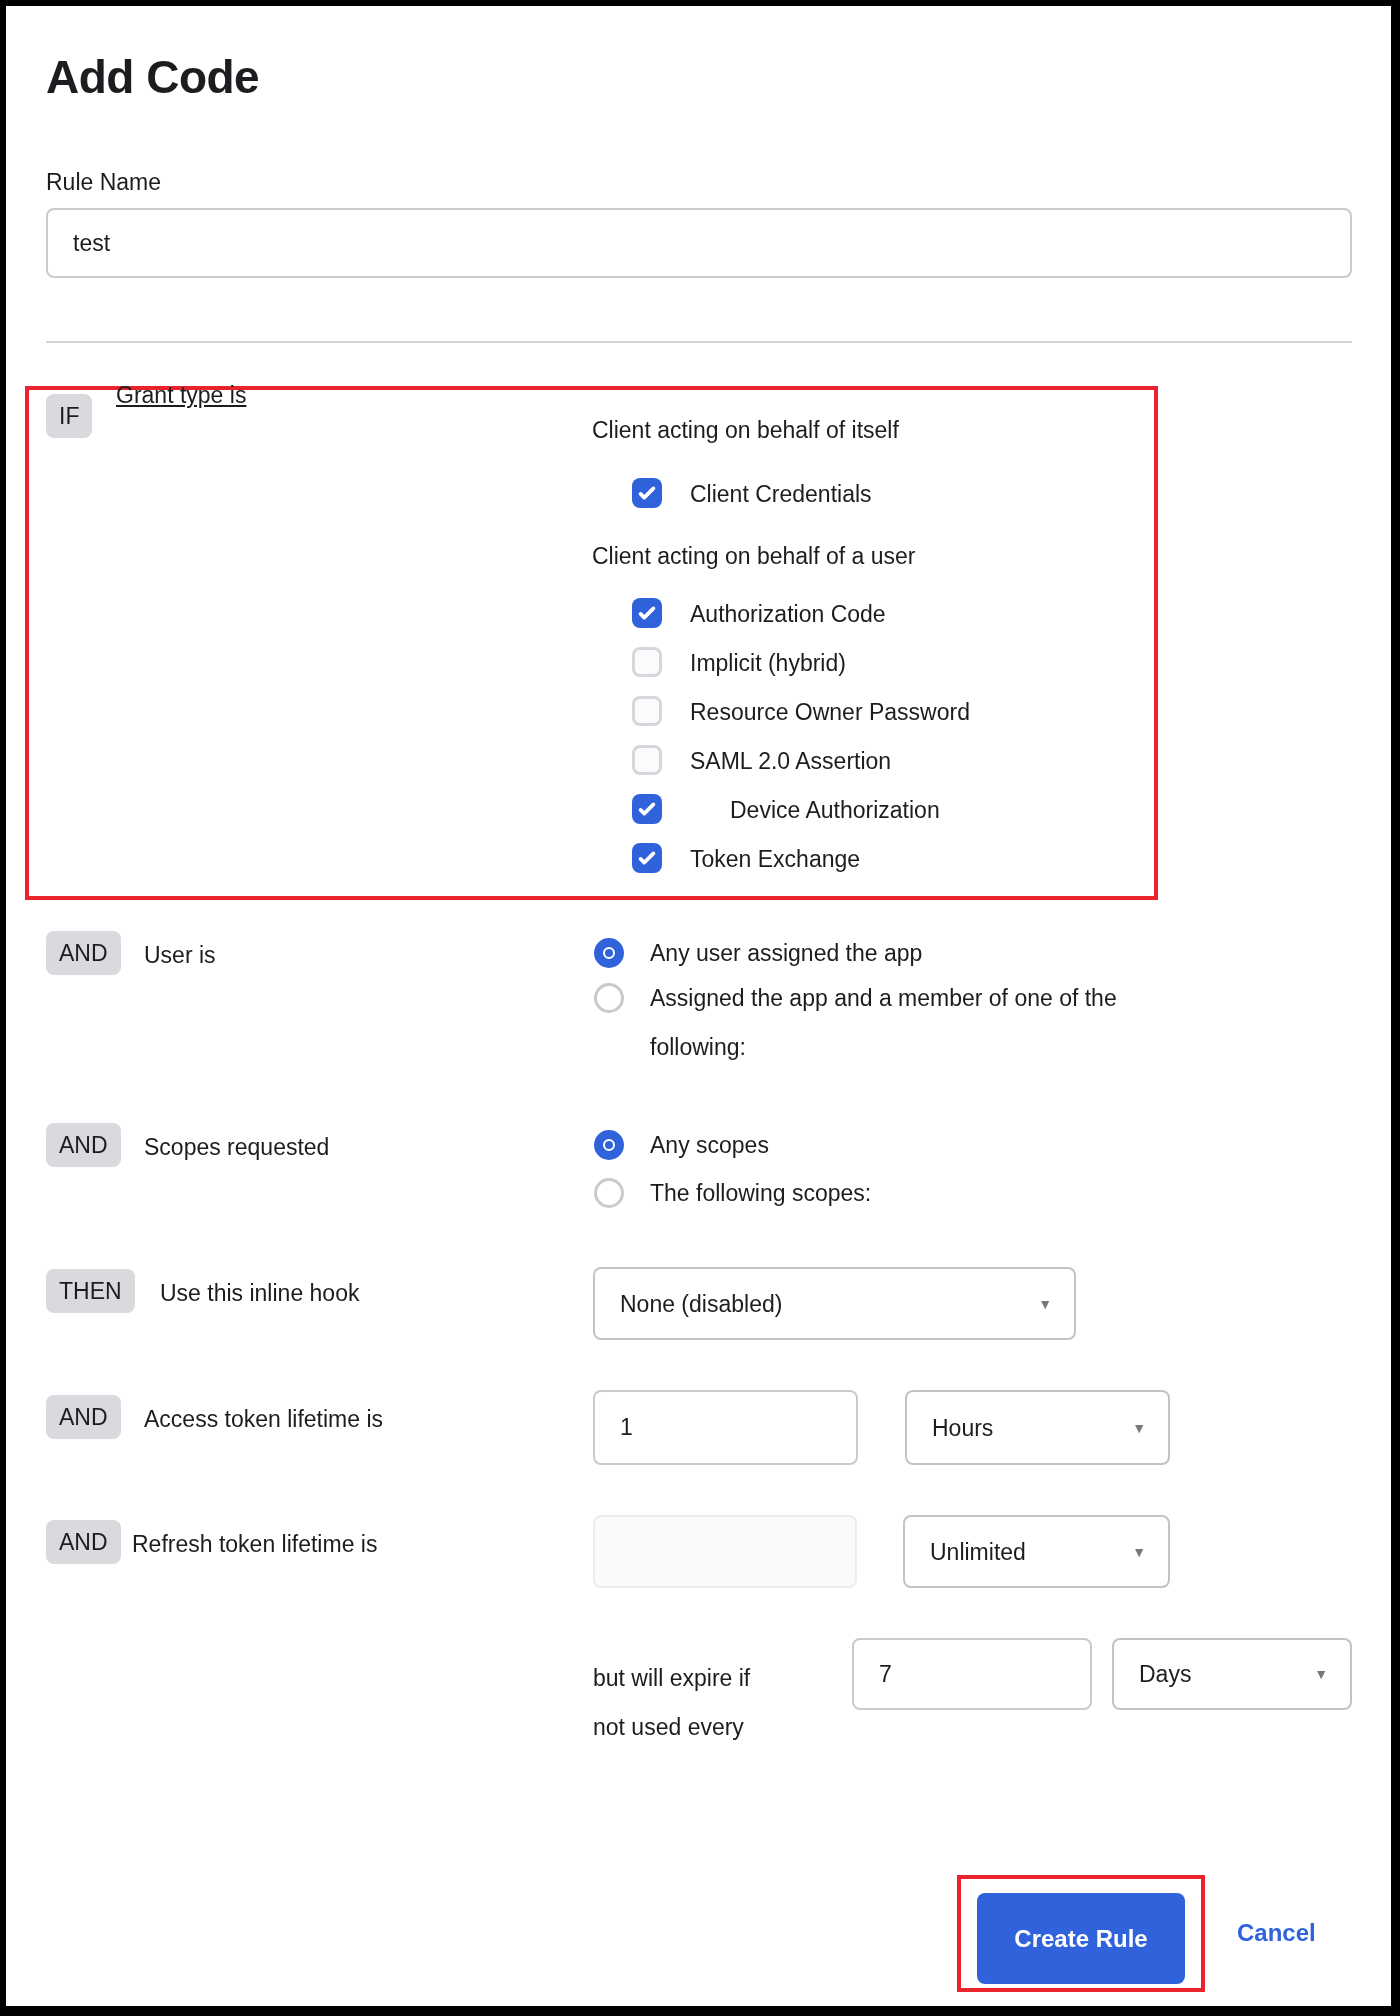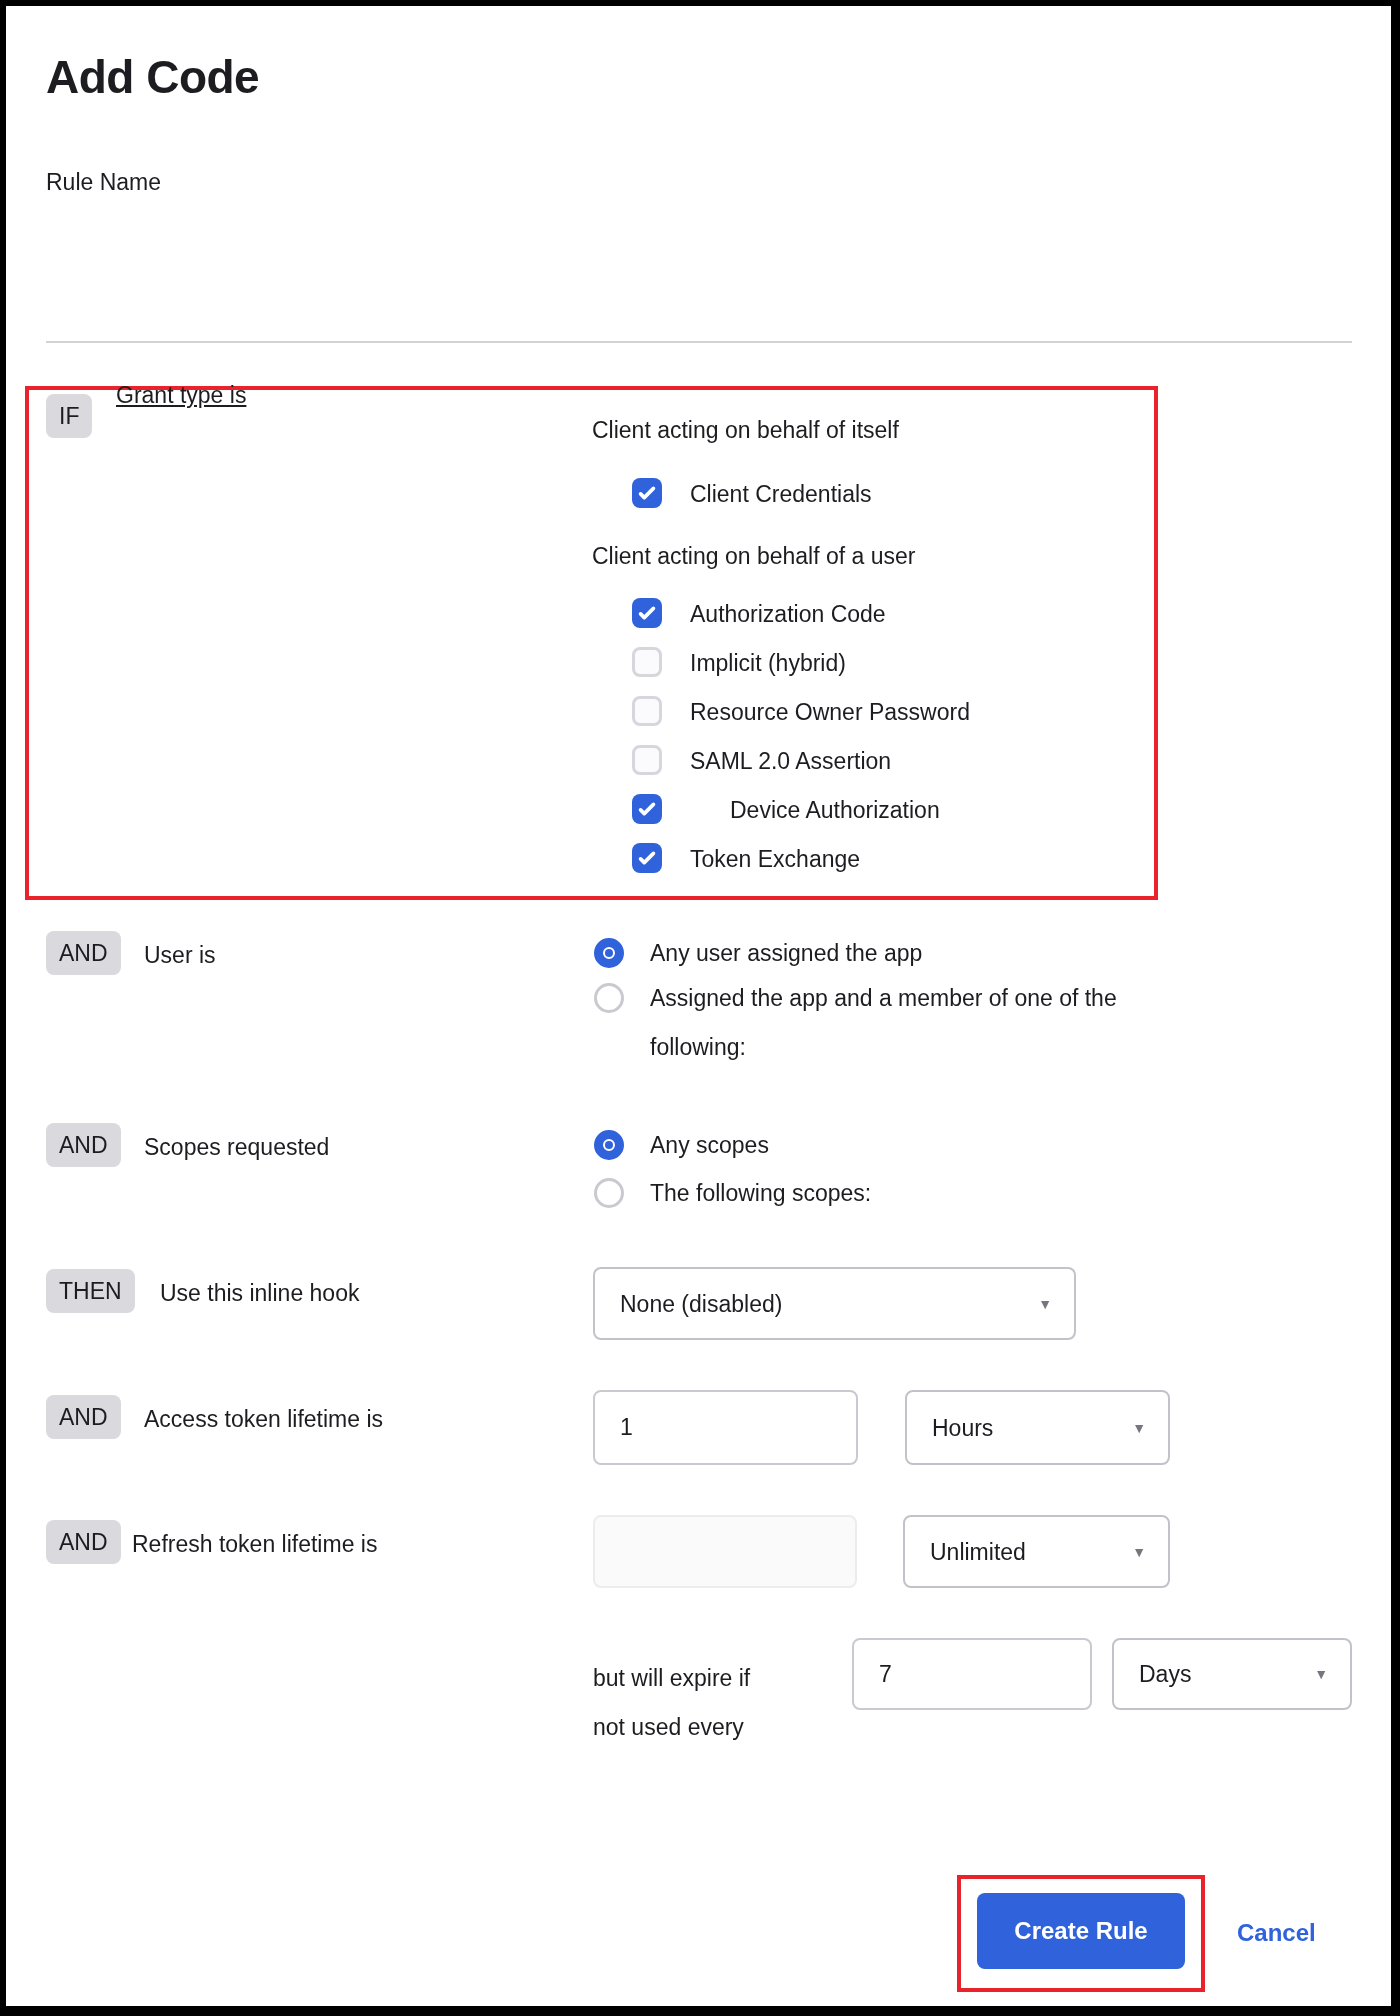--- a/index.html
+++ b/index.html
@@ -39,20 +39,21 @@
 </style>
 </head>
 <body>
 
 <div class="frame">
   <div class="sheet"></div>
 
   <div class="abs page-title">Add Code</div>
 
   <div class="abs txt field-label">Rule Name</div>
+  <input class="abs text-input rule-input" value="test" style="">
 
   <div class="abs divider"></div>
 
   <div class="abs red-box" style="left:25px;top:386px;width:1133px;height:514px;"></div>
 
   <div class="abs badge" style="left:46px;top:394px;">IF</div>
   <div class="abs txt" style="left:116px;top:381px;text-decoration:underline;">Grant type is</div>
 
   <div class="abs group-label" style="left:592px;top:416px;">Client acting on behalf of itself</div>
 
@@ -152,15 +153,15 @@
 
   <div class="abs txt" style="left:593px;top:1664px;">but will expire if</div>
   <div class="abs txt" style="left:593px;top:1713px;">not used every</div>
   <input class="abs text-input" style="left: 852px; top: 1638px; width: 240px; height: 72px;" value="7">
   <div class="abs selectbox" style="left:1112px;top:1638px;width:240px;height:72px;">
     <span class="sel-text">Days</span>
     <span class="arrow">▼</span>
   </div>
 
   <div class="abs red-box" style="left:957px;top:1875px;width:248px;height:117px;"></div>
-  <button class="abs primary-btn" style="left:977px;top:1893px;width:208px;height:76px;">Create Rule</button>
+  <button class="abs primary-btn" style="left:977px;top:1893px;width:208px;height:91px;">Create Rule</button>
   <div class="abs link" style="left:1237px;top:1919px;">Cancel</div>
 </div>
 
 </body></html>

